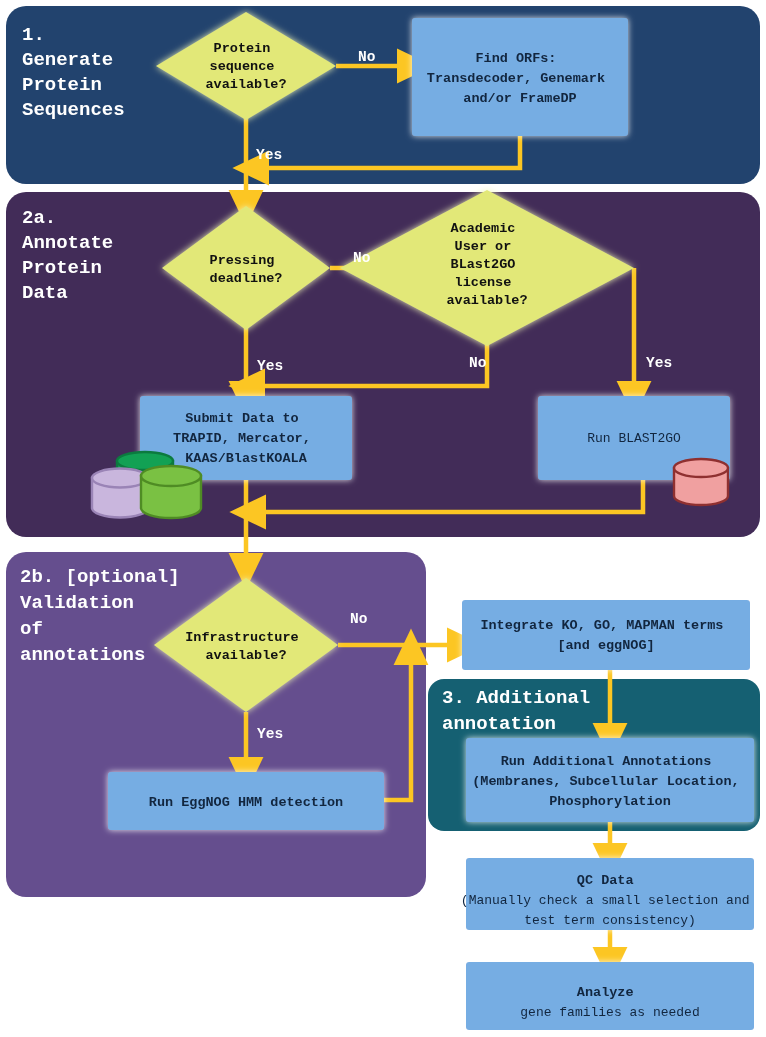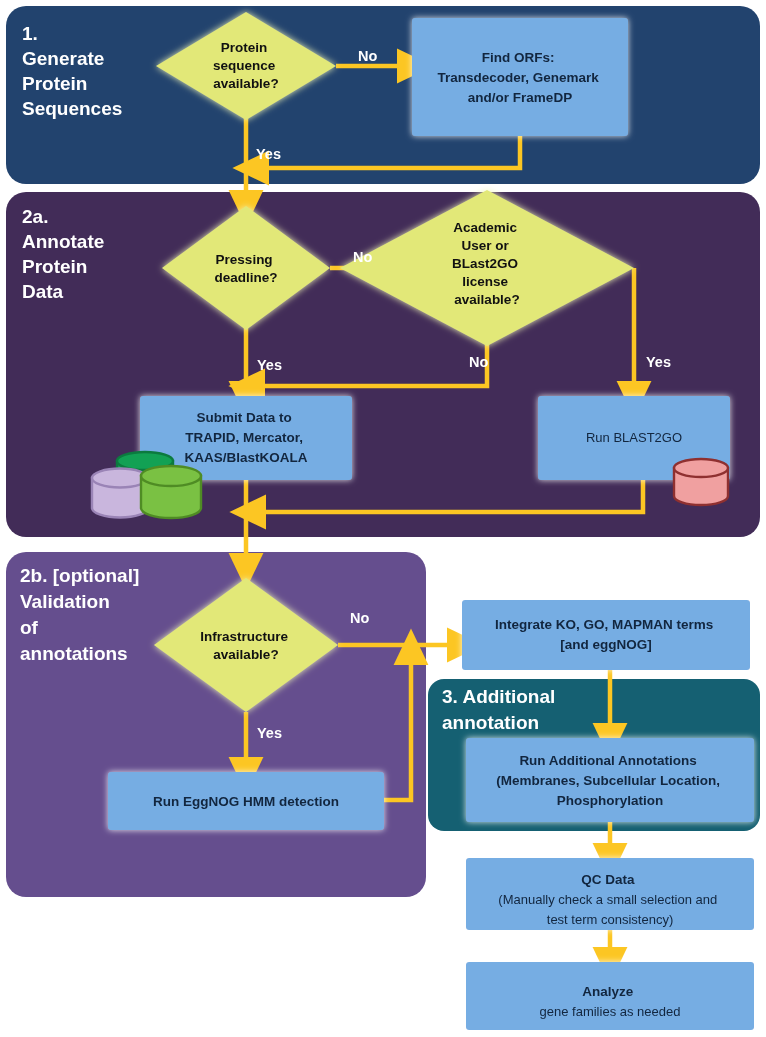--- a/index.html
+++ b/index.html
@@ -1,18 +1,18 @@
 <!DOCTYPE html>
 <html><head>
 <meta charset="utf-8">
 <style>
   html,body{margin:0;padding:0;background:#ffffff;}
   body{width:766px;height:1037px;overflow:hidden;
        font-family:"Liberation Sans",sans-serif;}
-  #stage{position:relative;width:656px;height:1037px;}
+  #stage{position:relative;width:656px;height:1037px;font-family:Liberation Mono, monospace;}
   svg{display:block;}
   .panel-label{fill:#ffffff;font-weight:bold;font-size:19px;}
   .node-text{font-weight:bold;font-size:13.5px;fill:#12263f;}
   .node-text-sub{font-weight:normal;font-size:13px;fill:#12263f;}
   .diamond-text{font-weight:bold;font-size:13.5px;fill:#111111;}
   .edge-label{fill:#ffffff;font-weight:bold;font-size:14.5px;}
   .box-shadow{filter:url(#softglow);}
 </style>
 </head>
 <body>

